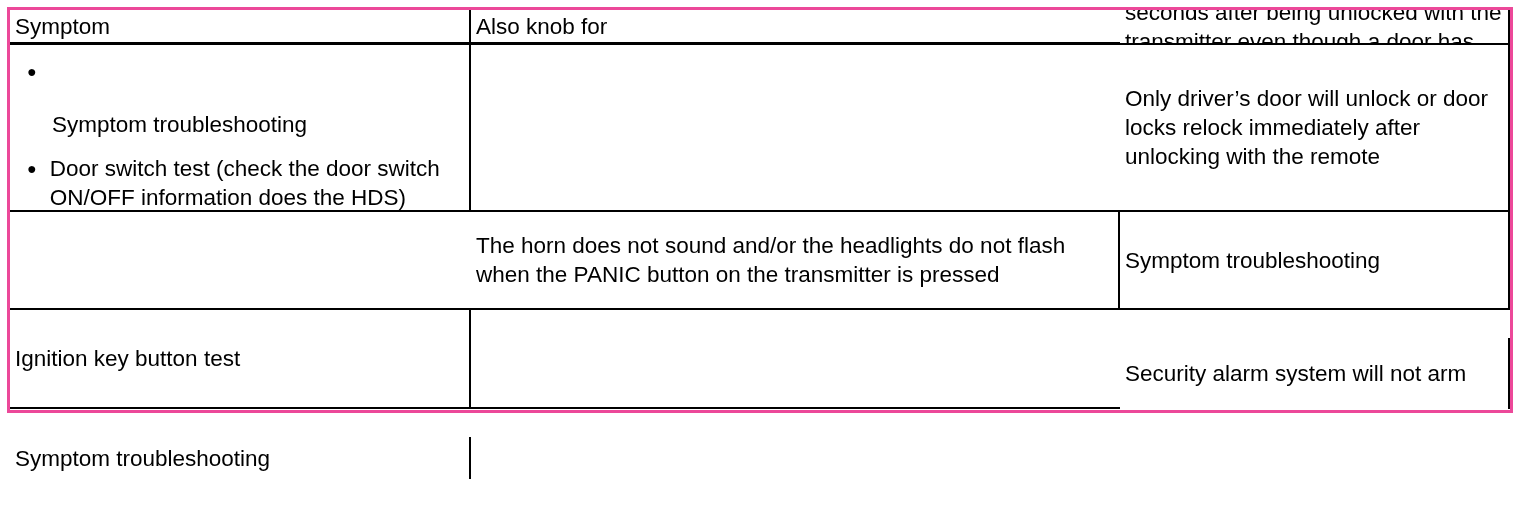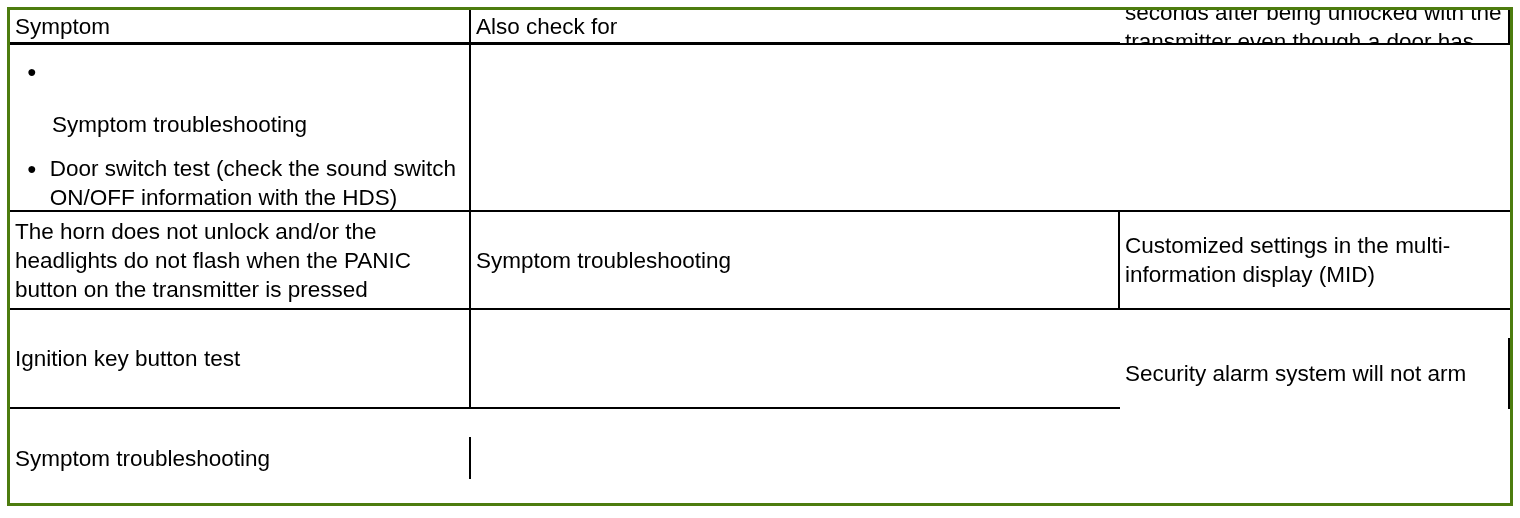--- a/index.html
+++ b/index.html
@@ -8,22 +8,22 @@
     height: 518px;
     background: #ffffff;
     font-family: "Liberation Sans", "DejaVu Sans", sans-serif;
     color: #000000;
   }
   .troubleshooting-table {
     position: absolute;
     left: 7px;
     top: 7px;
     width: 1506px;
-    height: 499px;
-    border: 3px solid #4d7c0f;
+    height: 406px;
+    border: 3px solid #ec4899;
     display: grid;
     grid-template-columns: 461px 649px 1fr;
     grid-template-rows: 35px 167px 98px 99px 70px 1fr;
     font-size: 22.5px;
     line-height: 29px;
   }
   .cell {
     border-right: 2px solid #000000;
     border-bottom: 2px solid #000000;
     padding: 0 5px;
@@ -70,54 +70,54 @@
 </style>
 </head>
 <body>
 
 <div class="troubleshooting-table">
 
   <div class="cell header">
     <span>Symptom</span>
   </div>
   <div class="cell header last-col">
-    <span>Also check for</span>
+    <span>Also knob for</span>
   </div>
 
   <div class="cell">
     <span>Doors automatically relock 30 seconds after being unlocked with the transmitter even though a door has been opened</span>
   </div>
   <div class="cell top-align">
     <div class="bullet-list">
       <div class="bullet-item detached">
         <span class="bullet">●</span>
         <span class="bullet-text">Symptom troubleshooting</span>
       </div>
       <div class="bullet-item">
         <span class="bullet">●</span>
-        <span class="bullet-text">Door switch test (check the sound switch ON/OFF information with the HDS)</span>
+        <span class="bullet-text">Door switch test (check the door switch ON/OFF information does the HDS)</span>
       </div>
     </div>
   </div>
   <div class="cell last-col">
     <span></span>
   </div>
 
+  <div class="cell">
+    <span>Only driver’s door will unlock or door locks relock immediately after unlocking with the remote</span>
+  </div>
   <div class="cell last-col">
     <span></span>
   </div>
 
   <div class="cell">
-    <span>The horn does not unlock and/or the headlights do not flash when the PANIC button on the transmitter is pressed</span>
+    <span>The horn does not sound and/or the headlights do not flash when the PANIC button on the transmitter is pressed</span>
   </div>
   <div class="cell">
     <span>Symptom troubleshooting</span>
-  </div>
-  <div class="cell last-col">
-    <span>Customized settings in the multi-information display (MID)</span>
   </div>
 
   <div class="cell">
     <span>Ignition key button test</span>
   </div>
   <div class="cell last-col">
     <span></span>
   </div>
 
   <div class="cell last-row">

